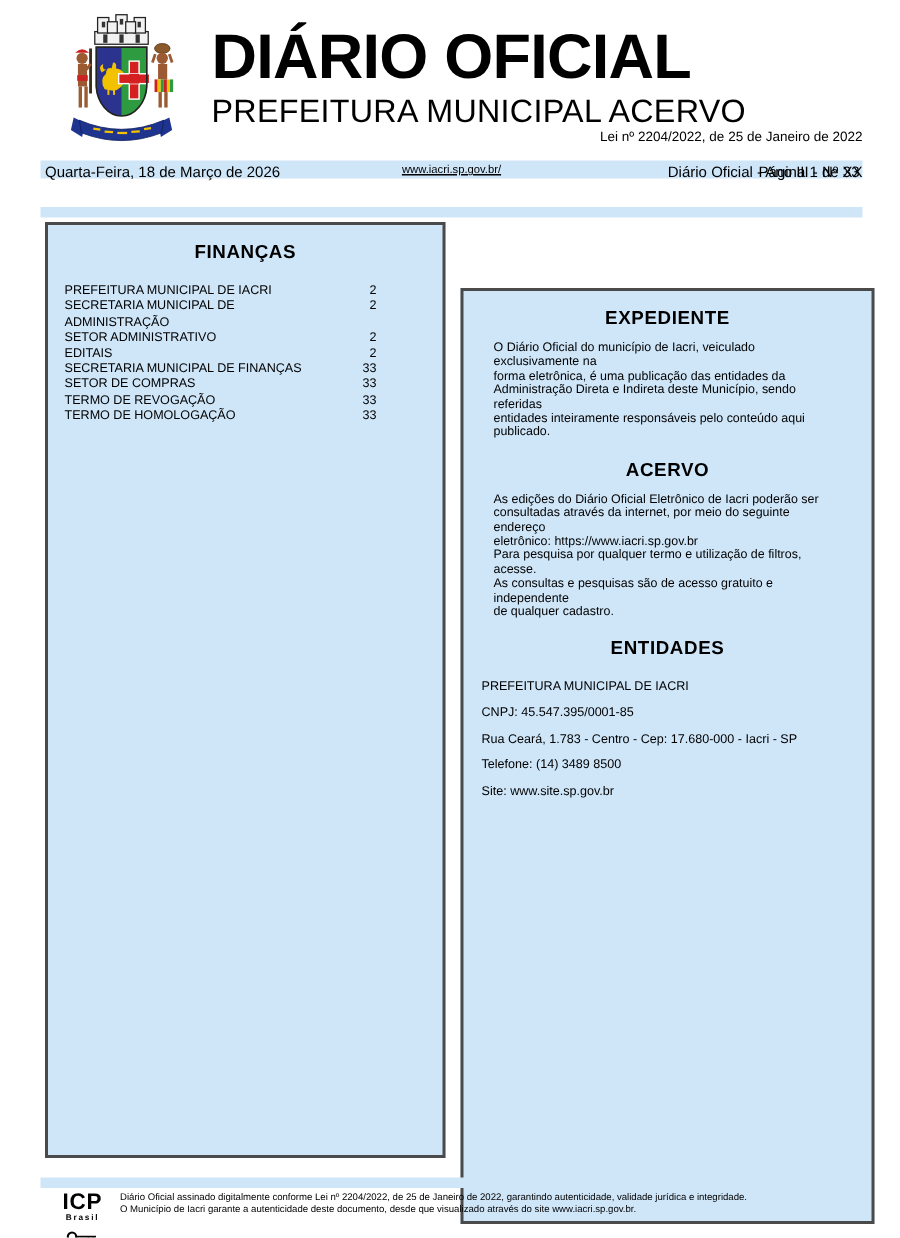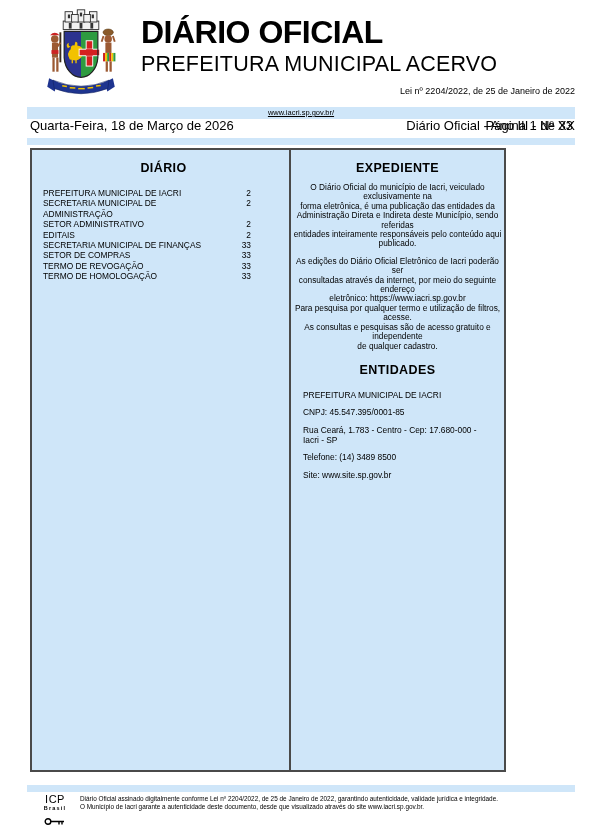--- a/index.html
+++ b/index.html
@@ -9,82 +9,81 @@
     position: relative;
     font-family: "Liberation Sans", "DejaVu Sans", sans-serif;
     color: #000;
     overflow: hidden;
   }
 
   
   .crest { position: absolute; left: 34px; top: 7px; width: 94px; height: 90px; }
   .masthead { position: absolute; left: 141px; top: 16px; }
   .masthead-title {
-    font-size: 32px; font-weight: bold; letter-spacing: -0.5px;
+    font-size: 42px; font-weight: bold; letter-spacing: -0.5px;
     line-height: 1.05; white-space: nowrap;
   }
   .masthead-subtitle {
     font-size: 21.5px; font-weight: normal; letter-spacing: 0.2px;
     margin-top: 2px; white-space: nowrap;
   }
   .law-line {
     position: absolute; right: 25px; top: 86px;
     font-size: 9px; text-align: left;
   }
 
   
   .bar { position: absolute; left: 27px; width: 548px; background: var(--lightblue); }
   .bar-www { top: 107px; height: 12px; font-size: 7.5px; text-align: center; line-height: 12px; text-decoration: underline; }
   .bar-thin { top: 138px; height: 7px; }
   .meta-row {
-    position: absolute; left: 27px; top: 119px; width: 548px; height: 14px;
-    font-size: 13px; line-height: 14px;
+    position: absolute; left: 27px; top: 109px; width: 548px; height: 14px;
+    font-size: 10px; line-height: 14px;
   }
   .meta-left  { position: absolute; left: 3px; }
   .meta-center{ position: absolute; left: 0; right: 0; text-align: right; }
   .meta-right { position: absolute; right: 2px; }
 
   
   .panel {
     position: absolute; top: 148px; height: 624px;
     background: var(--lightblue);
     border: 2px solid #4a4a4a;
   }
   .panel-left  { left: 30px;  width: 267px; }
-  .panel-right { left: 289px; width: 217px; }
+  .panel-right { left: 307px; width: 276px; margin-top: 44px; }
   .panel h2 {
     text-align: center; font-size: 12.5px; font-weight: bold;
     letter-spacing: 0.4px; margin-top: 11px;
   }
 
   
   .toc { margin-top: 13px; padding: 0 44px 0 11px; }
   .toc-row {
     display: flex; justify-content: space-between; align-items: flex-start;
     font-size: 8.4px; line-height: 10.4px;
   }
   .toc-label { max-width: 168px; }
   .toc-page { text-align: right; }
 
   
   .panel-right p {
     font-size: 8.3px; line-height: 9.4px;
-    padding: 0 0; margin-top: 8px;
+    padding: 0 20px; margin-top: 8px;
     white-space: pre-line;
-    text-align: center;
   }
   .panel-right .h-acervo    { margin-top: 13px; }
   .panel-right .h-entidades { margin-top: 12px; }
   .entity-lines { padding: 0 12px; margin-top: 13px; }
   .entity-lines div { font-size: 8.4px; line-height: 10px; margin-bottom: 7.5px; }
 
   
   .footer-strip { position: absolute; left: 27px; top: 785px; width: 548px; height: 7px; background: var(--lightblue); }
   .icp-logo { position: absolute; left: 38px; top: 794px; width: 34px; text-align: center; line-height: 1; }
-  .icp-top  { font-size: 11px; font-weight: normal; letter-spacing: 0.5px; }
+  .icp-top  { font-size: 15px; font-weight: bold; letter-spacing: 0.5px; }
   .icp-sub  { font-size: 5.5px; font-weight: bold; letter-spacing: 1.2px; margin-top: 1px; }
   .icp-key  { margin-top: 1px; }
   .footer-text {
     position: absolute; left: 80px; top: 795px; width: 470px;
     font-size: 6.4px; line-height: 7.6px;
   }
 </style>
 </head>
 <body>
 
@@ -181,21 +180,21 @@
 
 <div class="meta-row">
   <span class="meta-left">Quarta-Feira, 18 de Março de 2026</span>
   <span class="meta-center">Diário Oficial - Ano III - Nº XX</span>
   <span class="meta-right">Página 1 de 33</span>
 </div>
 
 <div class="bar bar-thin"></div>
 
 <div class="panel panel-left">
-  <h2>DIÁRIO</h2>
+  <h2>FINANÇAS</h2>
   <div class="toc">
     <div class="toc-row">
       <span class="toc-label">PREFEITURA MUNICIPAL DE IACRI</span>
       <span class="toc-page">2</span>
     </div>
     <div class="toc-row">
       <span class="toc-label">SECRETARIA MUNICIPAL DE ADMINISTRAÇÃO</span>
       <span class="toc-page">2</span>
     </div>
     <div class="toc-row">
@@ -226,20 +225,21 @@
 </div>
 
 <div class="panel panel-right">
   <h2>EXPEDIENTE</h2>
   <p>O Diário Oficial do município de Iacri, veiculado exclusivamente na
 forma eletrônica, é uma publicação das entidades da
 Administração Direta e Indireta deste Município, sendo referidas
 entidades inteiramente responsáveis pelo conteúdo aqui
 publicado.</p>
 
+  <h2 class="h-acervo">ACERVO</h2>
   <p>As edições do Diário Oficial Eletrônico de Iacri poderão ser
 consultadas através da internet, por meio do seguinte endereço
 eletrônico: https://www.iacri.sp.gov.br
 Para pesquisa por qualquer termo e utilização de filtros, acesse.
 As consultas e pesquisas são de acesso gratuito e independente
 de qualquer cadastro.</p>
 
   <h2 class="h-entidades">ENTIDADES</h2>
   <div class="entity-lines">
     <div>PREFEITURA MUNICIPAL DE IACRI</div>

